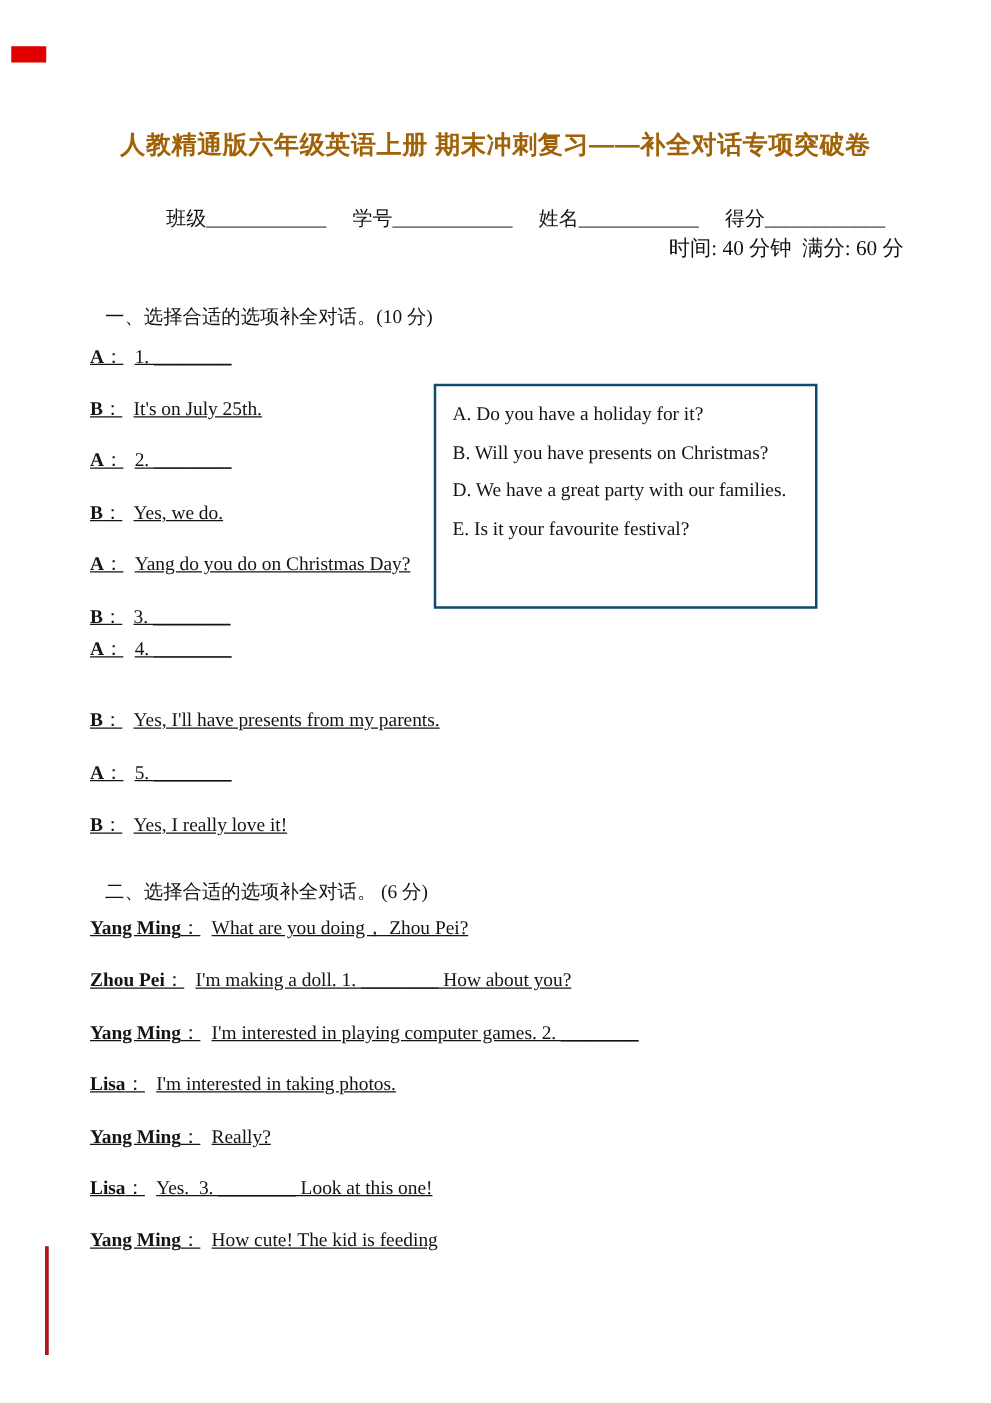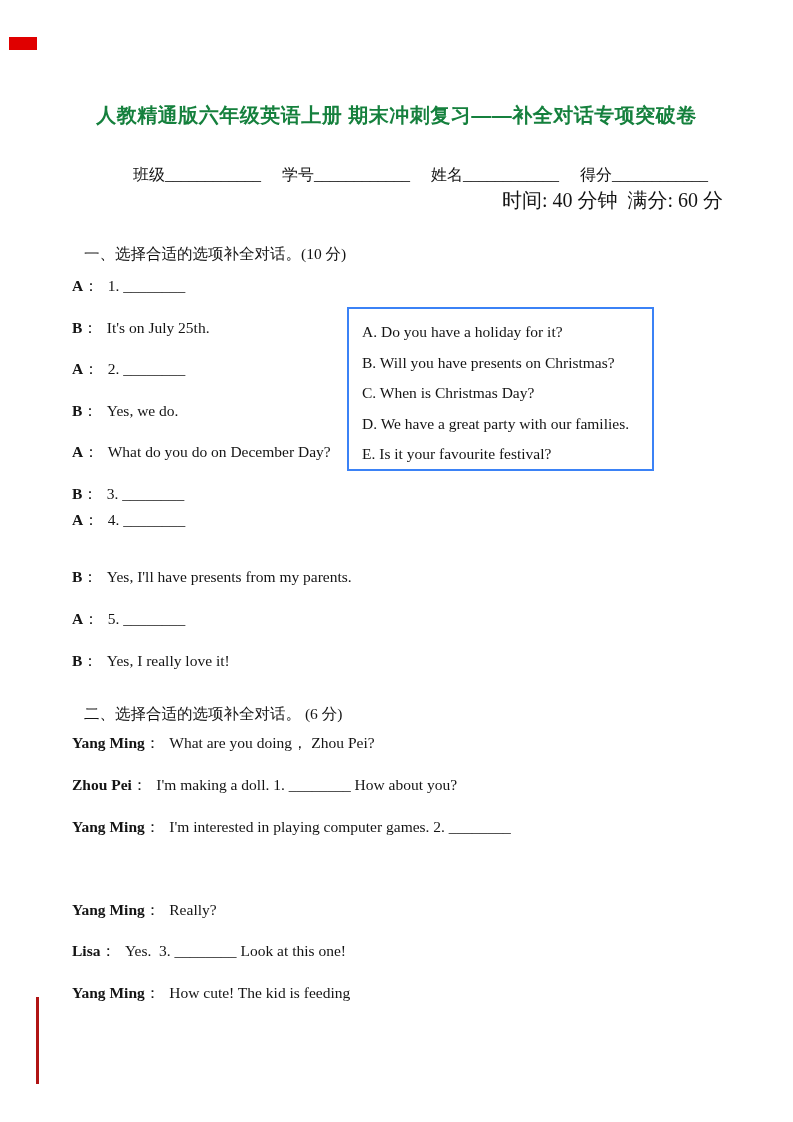--- a/index.html
+++ b/index.html
@@ -25,81 +25,81 @@
     white-space:pre;
   }
   .form-line{
     position:absolute;left:117px;top:147px;
     font-size:16px;white-space:pre;
   }
   .form-field{display:inline-block;margin-right:21px;}
   .form-field .blank{letter-spacing:0;font-style:italic;}
   .time-note{
     position:absolute;right:70px;top:187px;
-    font-size:20px;white-space:pre;
+    font-size:17px;white-space:pre;
   }
   .sec-heading{
     position:absolute;left:72px;margin:12px;
     font-size:15.5px;font-weight:400;line-height:21px;white-space:pre;
   }
   .line{
     position:absolute;left:72px;margin:0;
-    font-size:15.5px;line-height:21px;white-space:pre;
+    font-size:15.5px;line-height:21px;white-space:pre;text-decoration:underline;
   }
   .line .speaker{font-weight:700;}
   .line .colon{margin-right:2px;}
   .line .txt{margin-left:7px;}
   .options-box{
     position:absolute;left:347px;top:307px;width:290px;height:152px;
-    border:2px solid #3b82f6;
-    padding:8px 0 0 13px;
+    border:2px solid #0c4a6e;
+    padding:8px 0 16px 13px;
   }
   .options-box .opt{
     margin:0;font-size:15.5px;line-height:30.5px;white-space:pre;
   }
 </style>
 </head>
 <body>
 
 <div class="page">
 
   <div class="red-mark-top" style="background: rgb(224, 0, 0);"></div>
   <div class="red-margin-line" style="background: rgb(176, 20, 20);"></div>
 
-  <div class="doc-title" style="color: #15803d;">人教精通版六年级英语上册 期末冲刺复习——补全对话专项突破卷</div>
+  <div class="doc-title" style="color: #a16207;">人教精通版六年级英语上册 期末冲刺复习——补全对话专项突破卷</div>
 
   <div class="form-line">
     <span class="form-field"><span>班级</span><span class="blank">____________</span></span><span class="form-field"><span>学号</span><span class="blank">____________</span></span><span class="form-field"><span>姓名</span><span class="blank">____________</span></span><span class="form-field"><span>得分</span><span class="blank">____________</span></span>
   </div>
 
   <div class="time-note">时间: 40 分钟  满分: 60 分</div>
 
   <p class="sec-heading" style="top:231px">一、选择合适的选项补全对话。(10 分)</p>
 
   <p class="line" style="top:275px"><span class="speaker">A</span><span class="colon">：</span><span class="txt">1. ________</span></p>
   <p class="line" style="top:317px"><span class="speaker">B</span><span class="colon">：</span><span class="txt">It's on July 25th.</span></p>
   <p class="line" style="top:358px"><span class="speaker">A</span><span class="colon">：</span><span class="txt">2. ________</span></p>
   <p class="line" style="top:400px"><span class="speaker">B</span><span class="colon">：</span><span class="txt">Yes, we do.</span></p>
-  <p class="line" style="top:441px"><span class="speaker">A</span><span class="colon">：</span><span class="txt">What do you do on December Day?</span></p>
+  <p class="line" style="top:441px"><span class="speaker">A</span><span class="colon">：</span><span class="txt">Yang do you do on Christmas Day?</span></p>
   <p class="line" style="top:483px"><span class="speaker">B</span><span class="colon">：</span><span class="txt">3. ________</span></p>
   <p class="line" style="top:509px"><span class="speaker">A</span><span class="colon">：</span><span class="txt">4. ________</span></p>
   <p class="line" style="top:566px"><span class="speaker">B</span><span class="colon">：</span><span class="txt">Yes, I'll have presents from my parents.</span></p>
   <p class="line" style="top:608px"><span class="speaker">A</span><span class="colon">：</span><span class="txt">5. ________</span></p>
   <p class="line" style="top:650px"><span class="speaker">B</span><span class="colon">：</span><span class="txt">Yes, I really love it!</span></p>
 
   <div class="options-box">
     <p class="opt">A. Do you have a holiday for it?</p>
     <p class="opt">B. Will you have presents on Christmas?</p>
-    <p class="opt">C. When is Christmas Day?</p>
     <p class="opt">D. We have a great party with our families.</p>
     <p class="opt">E. Is it your favourite festival?</p>
   </div>
 
   <p class="sec-heading" style="top:691px">二、选择合适的选项补全对话。 (6 分)</p>
 
   <p class="line" style="top:732px"><span class="speaker">Yang Ming</span><span class="colon">：</span><span class="txt">What are you doing， Zhou Pei?</span></p>
   <p class="line" style="top:774px"><span class="speaker">Zhou Pei</span><span class="colon">：</span><span class="txt">I'm making a doll. 1. ________ How about you?</span></p>
   <p class="line" style="top:816px"><span class="speaker">Yang Ming</span><span class="colon">：</span><span class="txt">I'm interested in playing computer games. 2. ________</span></p>
+  <p class="line" style="top:857px"><span class="speaker">Lisa</span><span class="colon">：</span><span class="txt">I'm interested in taking photos.</span></p>
   <p class="line" style="top:899px"><span class="speaker">Yang Ming</span><span class="colon">：</span><span class="txt">Really?</span></p>
   <p class="line" style="top:940px"><span class="speaker">Lisa</span><span class="colon">：</span><span class="txt">Yes.  3. ________ Look at this one!</span></p>
   <p class="line" style="top:982px"><span class="speaker">Yang Ming</span><span class="colon">：</span><span class="txt">How cute! The kid is feeding</span></p>
 
 </div>
 
 </body></html>

